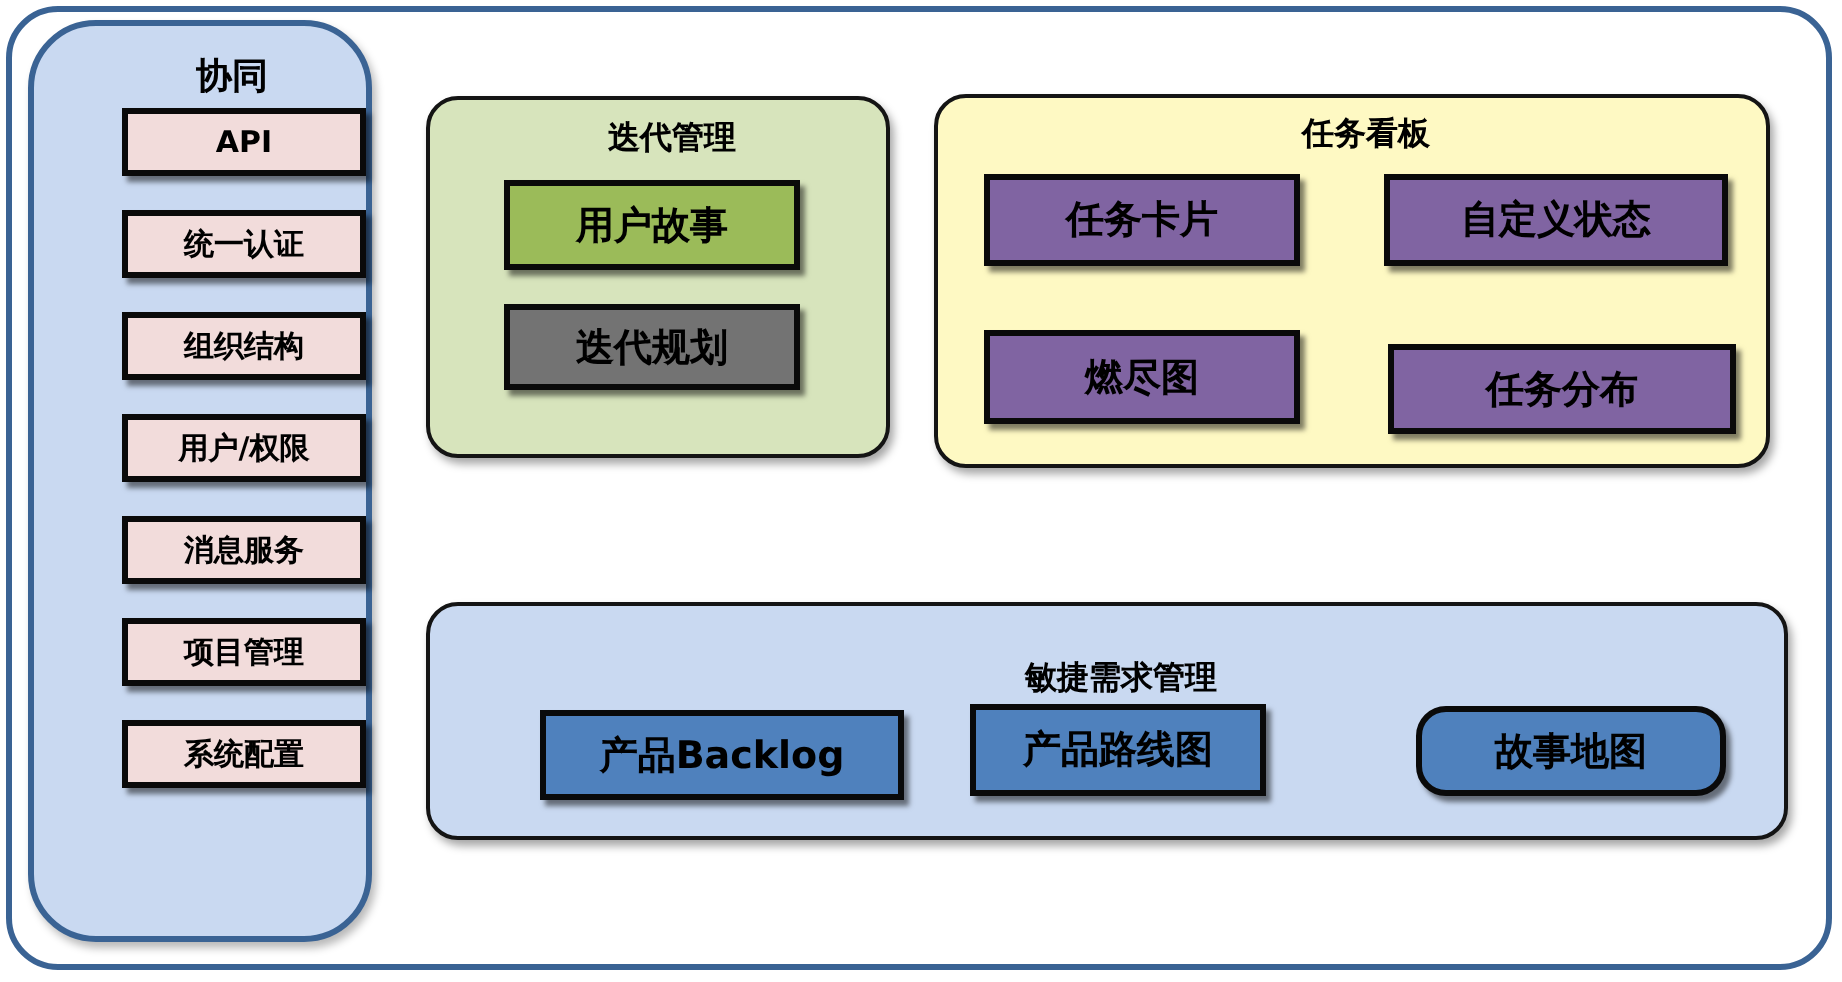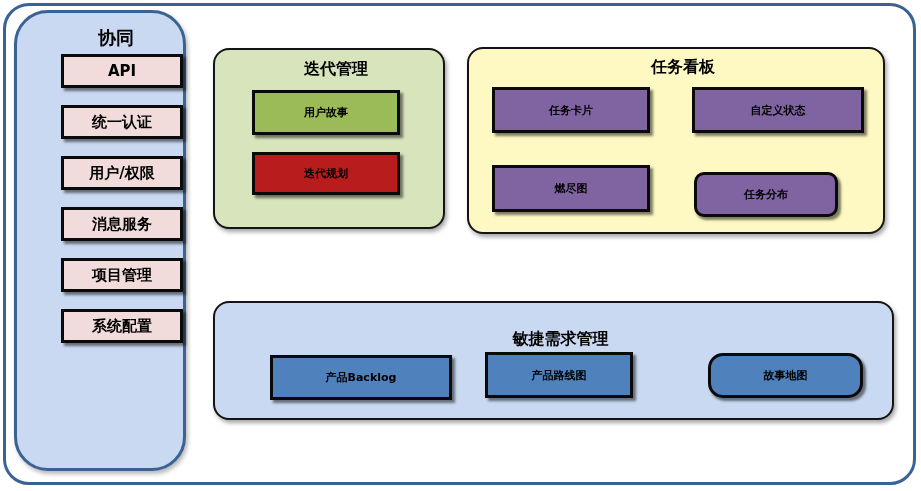--- a/index.html
+++ b/index.html
@@ -33,54 +33,55 @@
 
   
   .panel{
     position:absolute;box-sizing:border-box;border:2px solid #141414;
     border-radius:16px;box-shadow:2px 3px 4px rgba(0,0,0,0.35);
   }
   .panel-title{text-align:center;font-weight:bold;font-size:16px;color:#000;padding-left:14px;}
   .block{
     position:absolute;box-sizing:border-box;border:3px solid #0a0a0a;
     display:flex;align-items:center;justify-content:center;
-    font-weight:bold;font-size:11px;color:#000;
+    font-weight:bold;font-size:19px;color:#000;
     box-shadow:2.5px 3px 2.5px rgba(0,0,0,0.5);
   }
 
   .panel-iteration{left:213px;top:48px;width:232px;height:181px;background:#D7E4BC;}
   .panel-iteration .panel-title{margin-top:9px;}
   .blk-user-story{left:37px;top:40px;width:148px;height:45px;background:#9BBB59;}
-  .blk-iteration-planning{left:37px;top:102px;width:148px;height:43px;background:#b91c1c;}
+  .blk-iteration-planning{left:37px;top:102px;width:148px;height:43px;background:#737373;}
 
   .panel-kanban{left:467px;top:47px;width:418px;height:187px;background:#fef9c3;}
   .panel-kanban .panel-title{margin-top:8px;}
   .blk-task-card{left:23px;top:38px;width:158px;height:46px;background:#8064A2;}
   .blk-custom-status{left:223px;top:38px;width:172px;height:46px;background:#8064A2;}
   .blk-burndown{left:23px;top:116px;width:158px;height:47px;background:#8064A2;}
-  .blk-task-distribution{left:225px;top:123px;width:144px;height:45px;background:#8064A2;border-radius:10px;}
+  .blk-task-distribution{left:225px;top:123px;width:174px;height:45px;background:#8064A2;}
 
   .panel-agile{left:213px;top:301px;width:681px;height:119px;background:#C9D9F1;}
   .panel-agile .panel-title{margin-top:26px;}
   .blk-backlog{left:55px;top:52px;width:182px;height:45px;background:#4F81BD;}
   .blk-roadmap{left:270px;top:49px;width:148px;height:46px;background:#4F81BD;}
   .blk-storymap{left:493px;top:50px;width:155px;height:45px;background:#4F81BD;border-radius:15px;}
 </style>
 </head>
 <body>
 
 <div class="canvas">
 
   <div class="outer-frame"></div>
 
   <div class="sidebar">
     <div class="sidebar-title">协同</div>
     <div class="sidebar-items">
       <div class="sidebar-item">API</div>
       <div class="sidebar-item">统一认证</div>
+      <div class="sidebar-item">组织结构</div>
       <div class="sidebar-item">用户/权限</div>
       <div class="sidebar-item">消息服务</div>
       <div class="sidebar-item">项目管理</div>
       <div class="sidebar-item">系统配置</div>
     </div>
   </div>
 
   <div class="panel panel-iteration">
     <div class="panel-title">迭代管理</div>
     <div class="block blk-user-story">用户故事</div>

